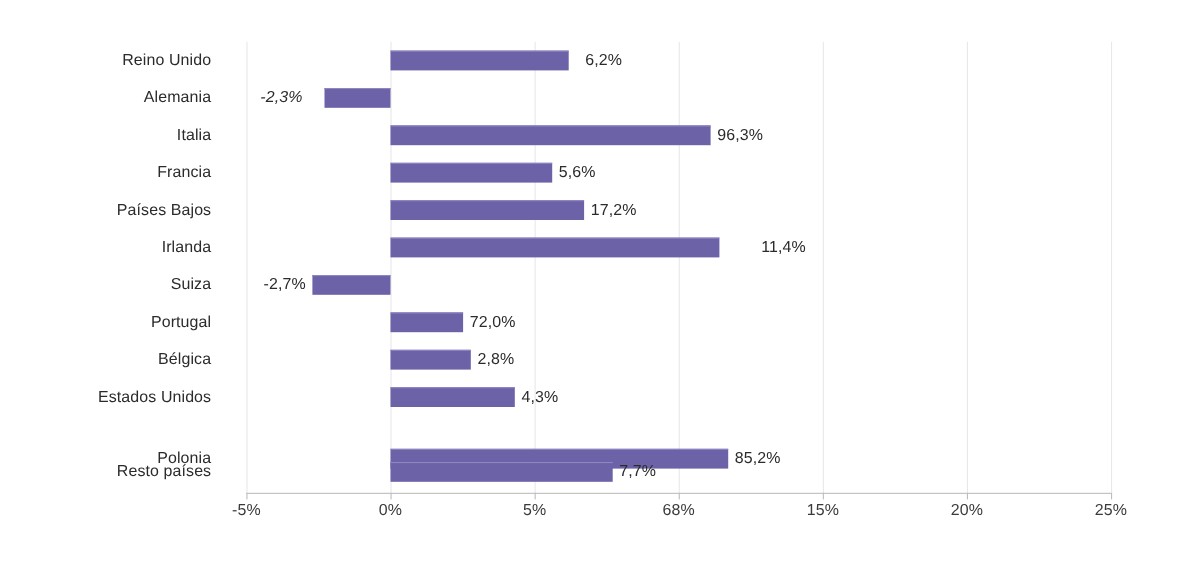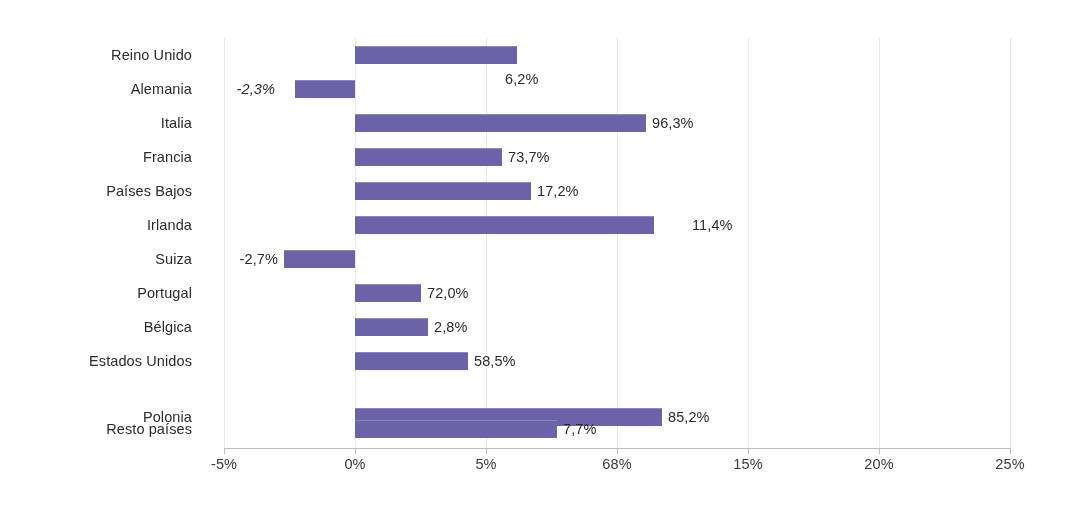--- a/index.html
+++ b/index.html
@@ -136,36 +136,36 @@
       <div class="tick-mark" style="left: 879px;"></div>
       <div class="tick-label" style="left: 879px;">20%</div>
       <div class="tick-mark" style="left: 1010px;"></div>
       <div class="tick-label" style="left: 1010px;">25%</div>
     </div>
 
   <div id="rows">
       <div class="row" style="top: 38px;">
         <div class="cat-label">Reino Unido</div>
         <div class="bar" style="left: 355px; width: 162px; background: rgb(107, 98, 168); border-top-color: rgb(142, 134, 194);"></div>
-        <div class="value-label pos" style="left: 505px; margin-top: 24px;">6,2%</div>
+        <div class="value-label pos" style="left: 532px;">6,2%</div>
       </div>
       <div class="row" style="top: 72px;">
         <div class="cat-label">Alemania</div>
         <div class="bar" style="left: 295px; width: 60px; background: rgb(107, 98, 168); border-top-color: rgb(142, 134, 194);"></div>
         <div class="value-label neg" style="left: 275px; font-style: italic;">-2,3%</div>
       </div>
       <div class="row" style="top: 106px;">
         <div class="cat-label">Italia</div>
         <div class="bar" style="left: 355px; width: 291px; background: rgb(107, 98, 168); border-top-color: rgb(142, 134, 194);"></div>
         <div class="value-label pos" style="left: 652px;">96,3%</div>
       </div>
       <div class="row" style="top: 140px;">
         <div class="cat-label">Francia</div>
         <div class="bar" style="left: 355px; width: 147px; background: rgb(107, 98, 168); border-top-color: rgb(142, 134, 194);"></div>
-        <div class="value-label pos" style="left: 508px;">73,7%</div>
+        <div class="value-label pos" style="left: 508px;">5,6%</div>
       </div>
       <div class="row" style="top: 174px;">
         <div class="cat-label">Países Bajos</div>
         <div class="bar" style="left: 355px; width: 176px; background: rgb(107, 98, 168); border-top-color: rgb(142, 134, 194);"></div>
         <div class="value-label pos" style="left: 537px;">17,2%</div>
       </div>
       <div class="row" style="top: 208px;">
         <div class="cat-label">Irlanda</div>
         <div class="bar" style="left: 355px; width: 299px; background: rgb(107, 98, 168); border-top-color: rgb(142, 134, 194);"></div>
         <div class="value-label pos" style="left: 660px; margin-left: 32px;">11,4%</div>
@@ -181,21 +181,21 @@
         <div class="value-label pos" style="left: 427px;">72,0%</div>
       </div>
       <div class="row" style="top: 310px;">
         <div class="cat-label">Bélgica</div>
         <div class="bar" style="left: 355px; width: 73px; background: rgb(107, 98, 168); border-top-color: rgb(142, 134, 194);"></div>
         <div class="value-label pos" style="left: 434px;">2,8%</div>
       </div>
       <div class="row" style="top: 344px;">
         <div class="cat-label">Estados Unidos</div>
         <div class="bar" style="left: 355px; width: 113px; background: rgb(107, 98, 168); border-top-color: rgb(142, 134, 194);"></div>
-        <div class="value-label pos" style="left: 474px;">58,5%</div>
+        <div class="value-label pos" style="left: 474px;">4,3%</div>
       </div>
       <div class="row" style="top: 400px;">
         <div class="cat-label">Polonia</div>
         <div class="bar" style="left: 355px; width: 307px; background: rgb(107, 98, 168); border-top-color: rgb(142, 134, 194);"></div>
         <div class="value-label pos" style="left: 668px;">85,2%</div>
       </div>
       <div class="row" style="top: 412px;">
         <div class="cat-label">Resto países</div>
         <div class="bar" style="left: 355px; width: 202px; background: rgb(107, 98, 168); border-top-color: rgb(142, 134, 194);"></div>
         <div class="value-label pos" style="left: 563px;">7,7%</div>

